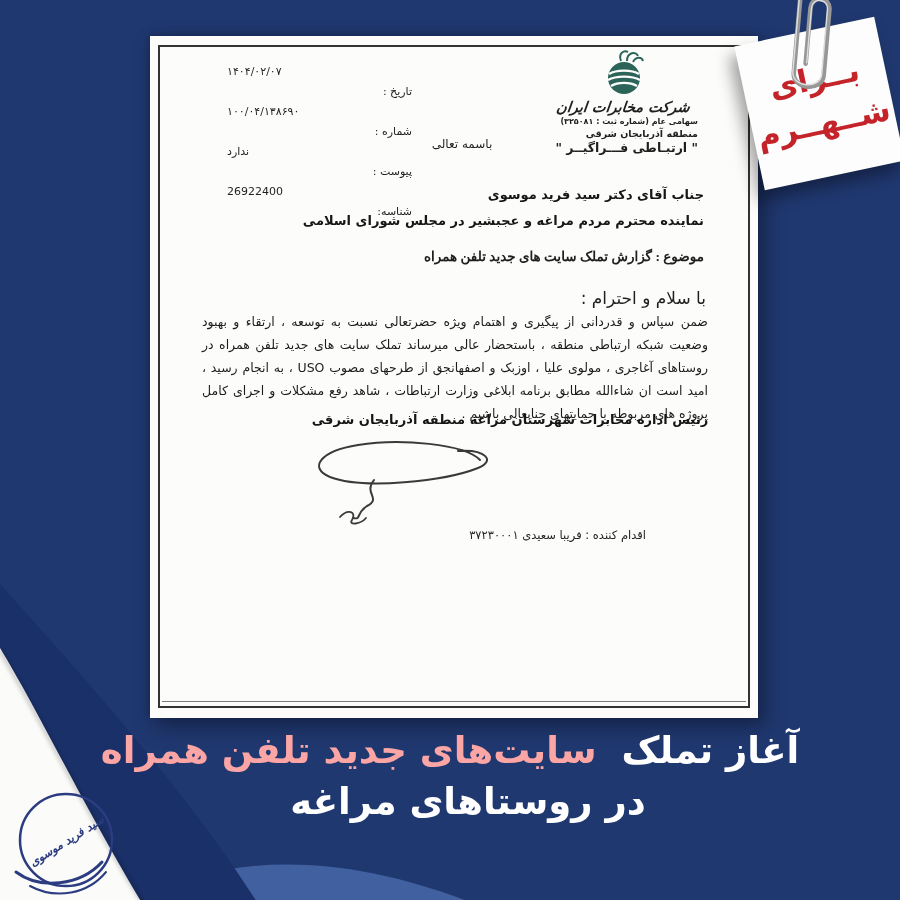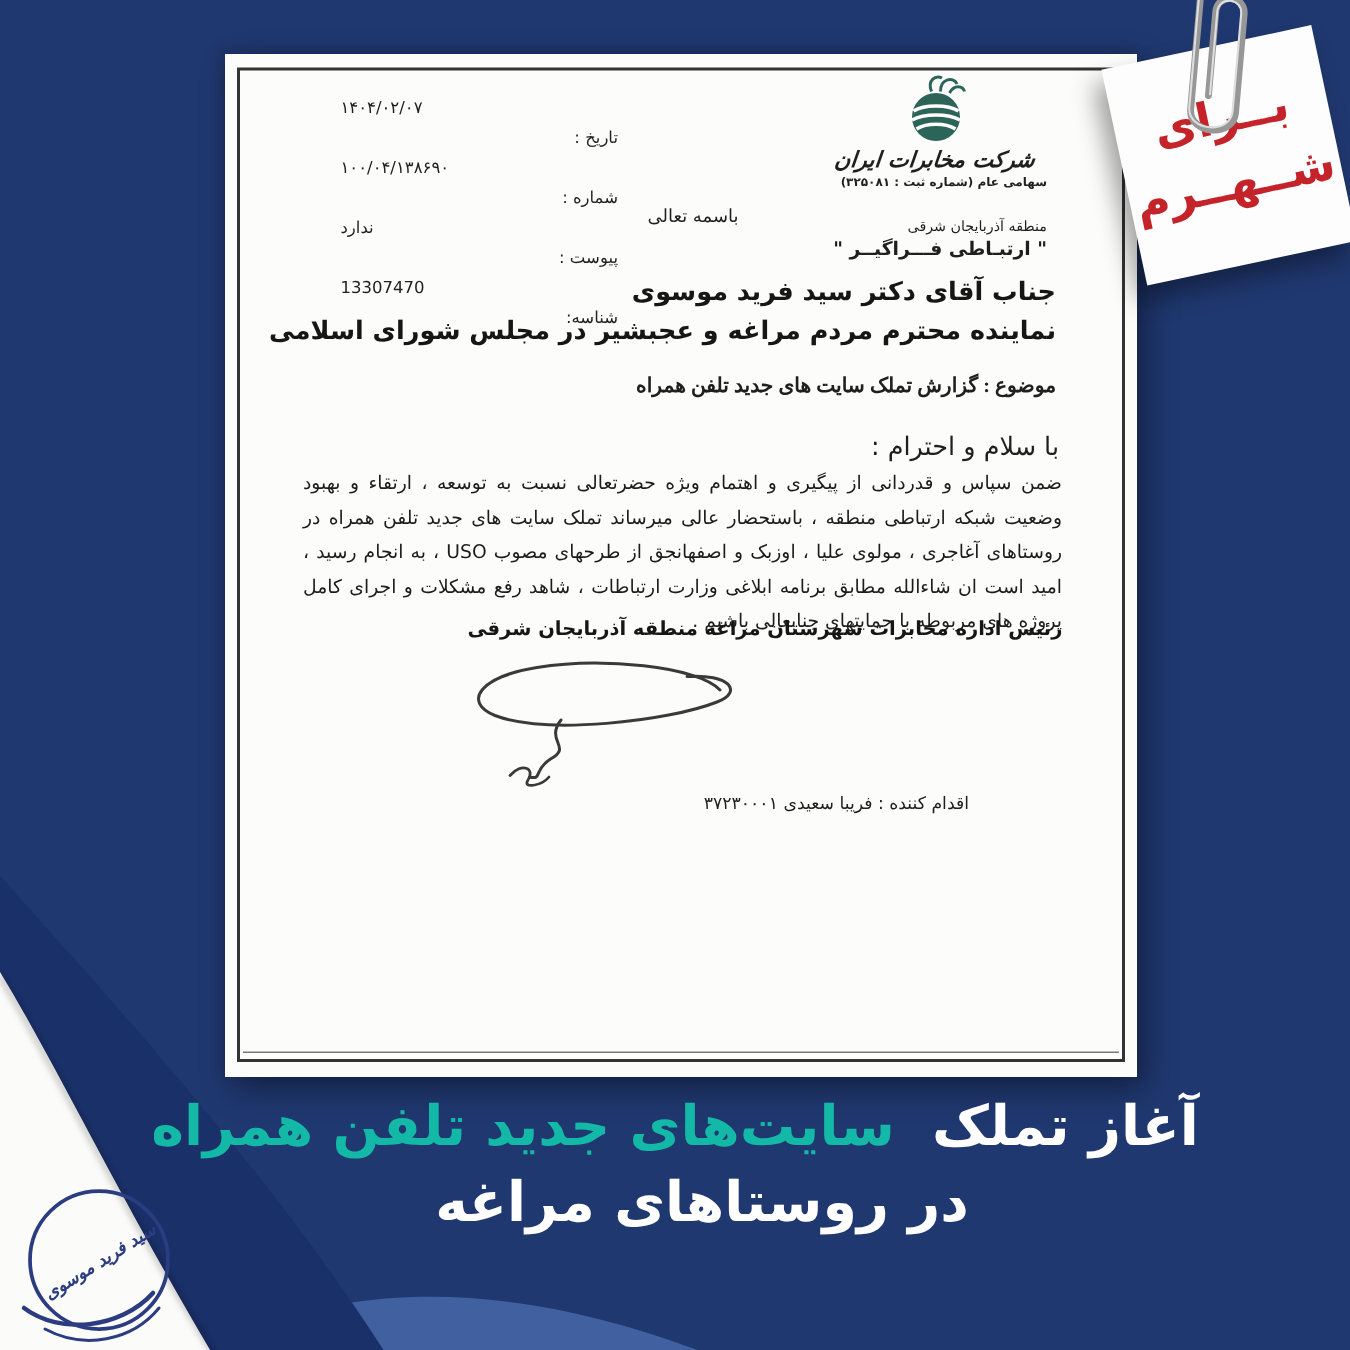--- a/index.html
+++ b/index.html
@@ -17,39 +17,39 @@
     background:#fcfcfa;
     box-shadow:6px 8px 20px rgba(0,0,0,.38), -2px -2px 8px rgba(0,0,0,.18);
     color:#1f1f1f;
   }
   .letter-frame{position:absolute;left:8px;top:9px;right:8px;bottom:10px;border:2px solid #333335;}
   .frame-thin-line{position:absolute;left:12px;right:12px;bottom:16px;height:1px;background:#7a7a7a;}
   .lh-right{position:absolute;top:12px;left:398px;width:150px;text-align:center;}
   .tci-logo{margin:0 auto;}
   .company-name{font-size:14.5px;font-weight:bold;font-style:italic;transform:skewX(-6deg);margin-top:1px;}
   .company-type{font-size:8px;font-weight:bold;text-align:right;direction:rtl;margin-top:2px;}
-  .company-region{font-size:9.5px;font-weight:normal;text-align:right;direction:rtl;margin-top:20px;}
+  .company-region{font-size:9.5px;font-weight:bold;text-align:right;direction:rtl;margin-top:2px;}
   .company-slogan{font-size:12.5px;font-weight:bold;text-align:right;direction:rtl;margin-top:1px;letter-spacing:.5px;}
   .meta{position:absolute;top:26px;left:52px;width:210px;direction:rtl;font-size:11px;}
   .meta-row{display:flex;line-height:20px;}
   .meta-label{width:60px;margin-top:20px;}
   .meta-value{width:125px;text-align:left;}
   .bismillah{position:absolute;top:101px;left:252px;width:120px;text-align:center;font-weight:normal;font-size:12px;}
-  .addressee{position:absolute;top:146px;right:54px;direction:rtl;text-align:right;font-weight:bold;font-size:17px;line-height:26px;color:#161616;}
+  .addressee{position:absolute;top:146px;right:54px;direction:rtl;text-align:right;font-weight:bold;font-size:13px;line-height:26px;color:#161616;}
   .subject{position:absolute;top:212px;right:54px;direction:rtl;font-weight:bold;font-size:13.5px;font-family:Liberation Serif, serif;}
   .salutation{position:absolute;top:252px;right:52px;direction:rtl;font-size:17px;}
   .body-text{position:absolute;top:274px;right:50px;left:52px;direction:rtl;text-align:justify;font-size:12.5px;line-height:23px;color:#1c1c1c;}
   .sig-block{position:absolute;top:372px;left:148px;width:424px;text-align:center;direction:rtl;font-weight:bold;font-size:13px;line-height:24px;color:#161616;}
   .sig-scribble{position:absolute;left:150px;top:384px;width:220px;height:105px;}
   .handler{position:absolute;top:492px;right:112px;direction:rtl;font-size:11.5px;}
   
   .caption{position:absolute;left:0;right:0;top:726px;text-align:center;direction:rtl;font-weight:bold;}
   .caption-line1{font-size:37px;line-height:50px;}
   .caption-line1 .w{color:#ffffff;margin-left:12px;}
-  .caption-line1 .y{color:#14b8a6;}
+  .caption-line1 .y{color:#fca5a5;}
   .caption-line2{font-size:37px;line-height:52px;color:#ffffff;padding-left:36px;}
   
   .note{
     position:absolute;left:748px;top:30px;width:143px;height:147px;background:#fdfdfd;
     transform:rotate(-12deg);
     box-shadow:-7px 9px 16px rgba(0,0,0,.38);
   }
   .note-text{margin-top:26px;text-align:center;direction:rtl;color:#c32329;font-weight:bold;font-size:31px;line-height:45px;}
   
   .clip{position:absolute;left:778px;top:-8px;width:64px;height:112px;transform:rotate(5deg);}
@@ -103,21 +103,21 @@
       <div class="meta-row">
         <span class="meta-label">شماره :</span>
         <span class="meta-value">۱۰۰/۰۴/۱۳۸۶۹۰</span>
       </div>
       <div class="meta-row">
         <span class="meta-label">پیوست :</span>
         <span class="meta-value">ندارد</span>
       </div>
       <div class="meta-row">
         <span class="meta-label">شناسه:</span>
-        <span class="meta-value">13307470</span>
+        <span class="meta-value">26922400</span>
       </div>
     </div>
 
     <div class="bismillah">باسمه تعالی</div>
 
     <div class="addressee">
       <div>جناب آقای دکتر سید فرید موسوی</div>
       <div>نماینده محترم مردم مراغه و عجبشیر در مجلس شورای اسلامی</div>
     </div>
 

